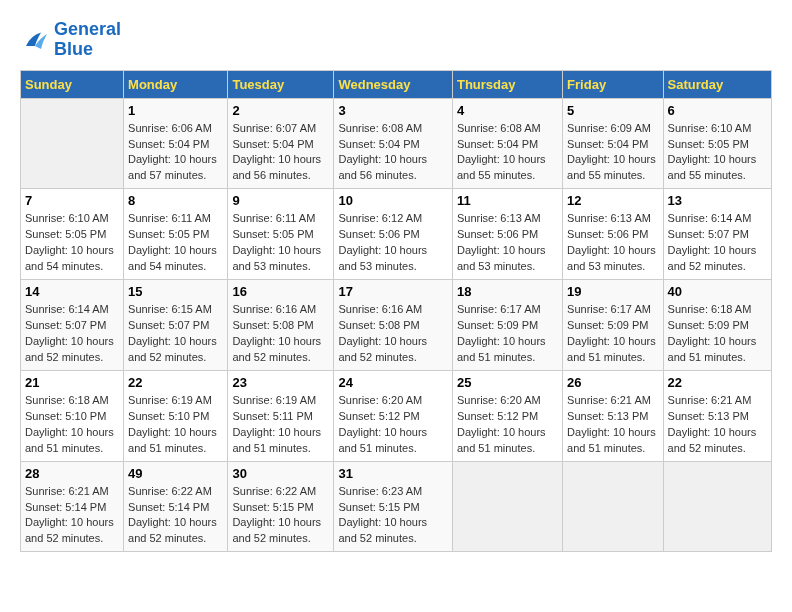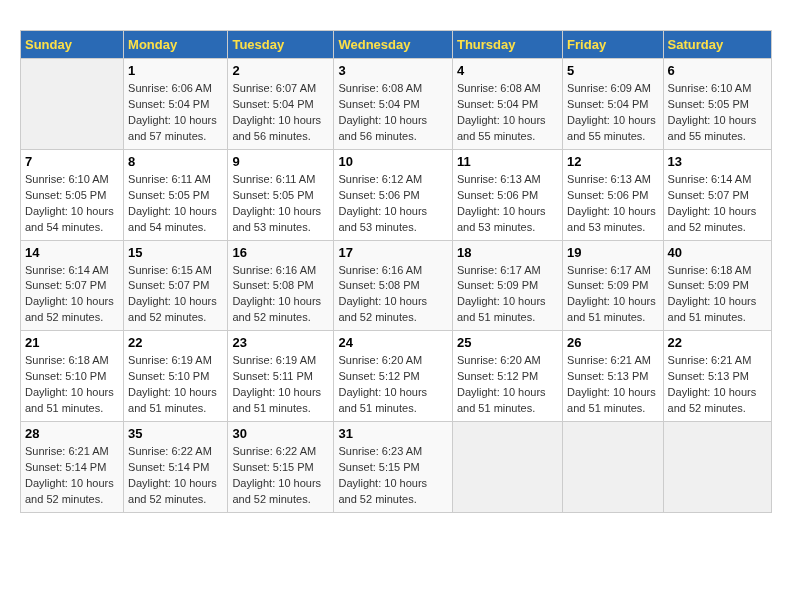--- a/index.html
+++ b/index.html
@@ -82,20 +82,30 @@
       font-size: 11px;
     }
     .empty-cell {
       background-color: #f0f0f0 !important;
     }
   </style>
 </head>
 <body>
 
 <div class="header">
+  <div class="logo">
+    <svg class="logo-bird" viewBox="0 0 40 40" xmlns="http://www.w3.org/2000/svg">
+      <path d="M8 28 Q14 14 28 10 Q22 20 20 28 Z" fill="#1a6bbf"></path>
+      <path d="M20 28 Q26 18 36 12 Q30 22 28 32 Z" fill="#5aabee"></path>
+    </svg>
+    <div>
+      <div class="logo-text"><span>General</span></div>
+      <div class="logo-text" style="color:#1a6bbf;">Blue</div>
+    </div>
+  </div>
 </div>
 
 <table>
   <thead>
     <tr>
     <th>Sunday</th>
         <th>Monday</th>
         <th>Tuesday</th>
         <th>Wednesday</th>
         <th>Thursday</th>
@@ -332,21 +342,21 @@
       <tr>
         <td>
         <div class="day-num">28</div>
         <div class="day-info">
           Sunrise: 6:21 AM<br>
           Sunset: 5:14 PM<br>
           Daylight: 10 hours and 52 minutes.
         </div>
       </td>
         <td>
-        <div class="day-num">35</div>
+        <div class="day-num">49</div>
         <div class="day-info">
           Sunrise: 6:22 AM<br>
           Sunset: 5:14 PM<br>
           Daylight: 10 hours and 52 minutes.
         </div>
       </td>
         <td>
         <div class="day-num">30</div>
         <div class="day-info">
           Sunrise: 6:22 AM<br>

